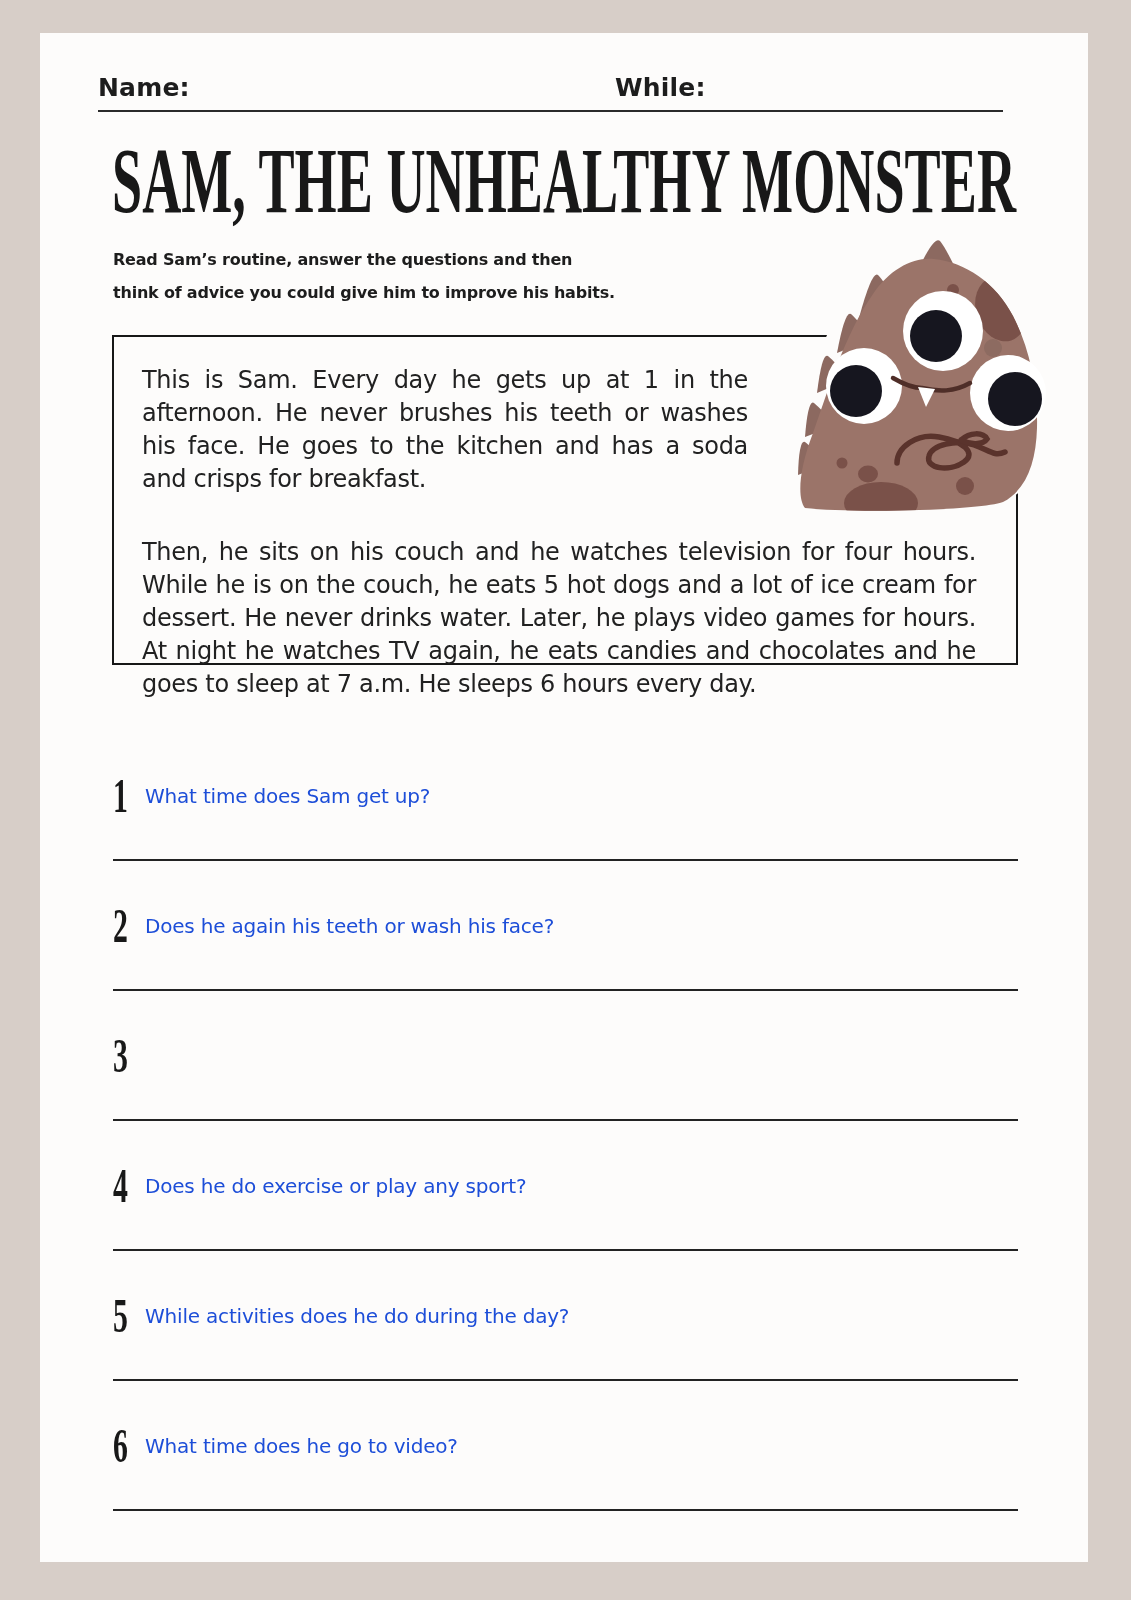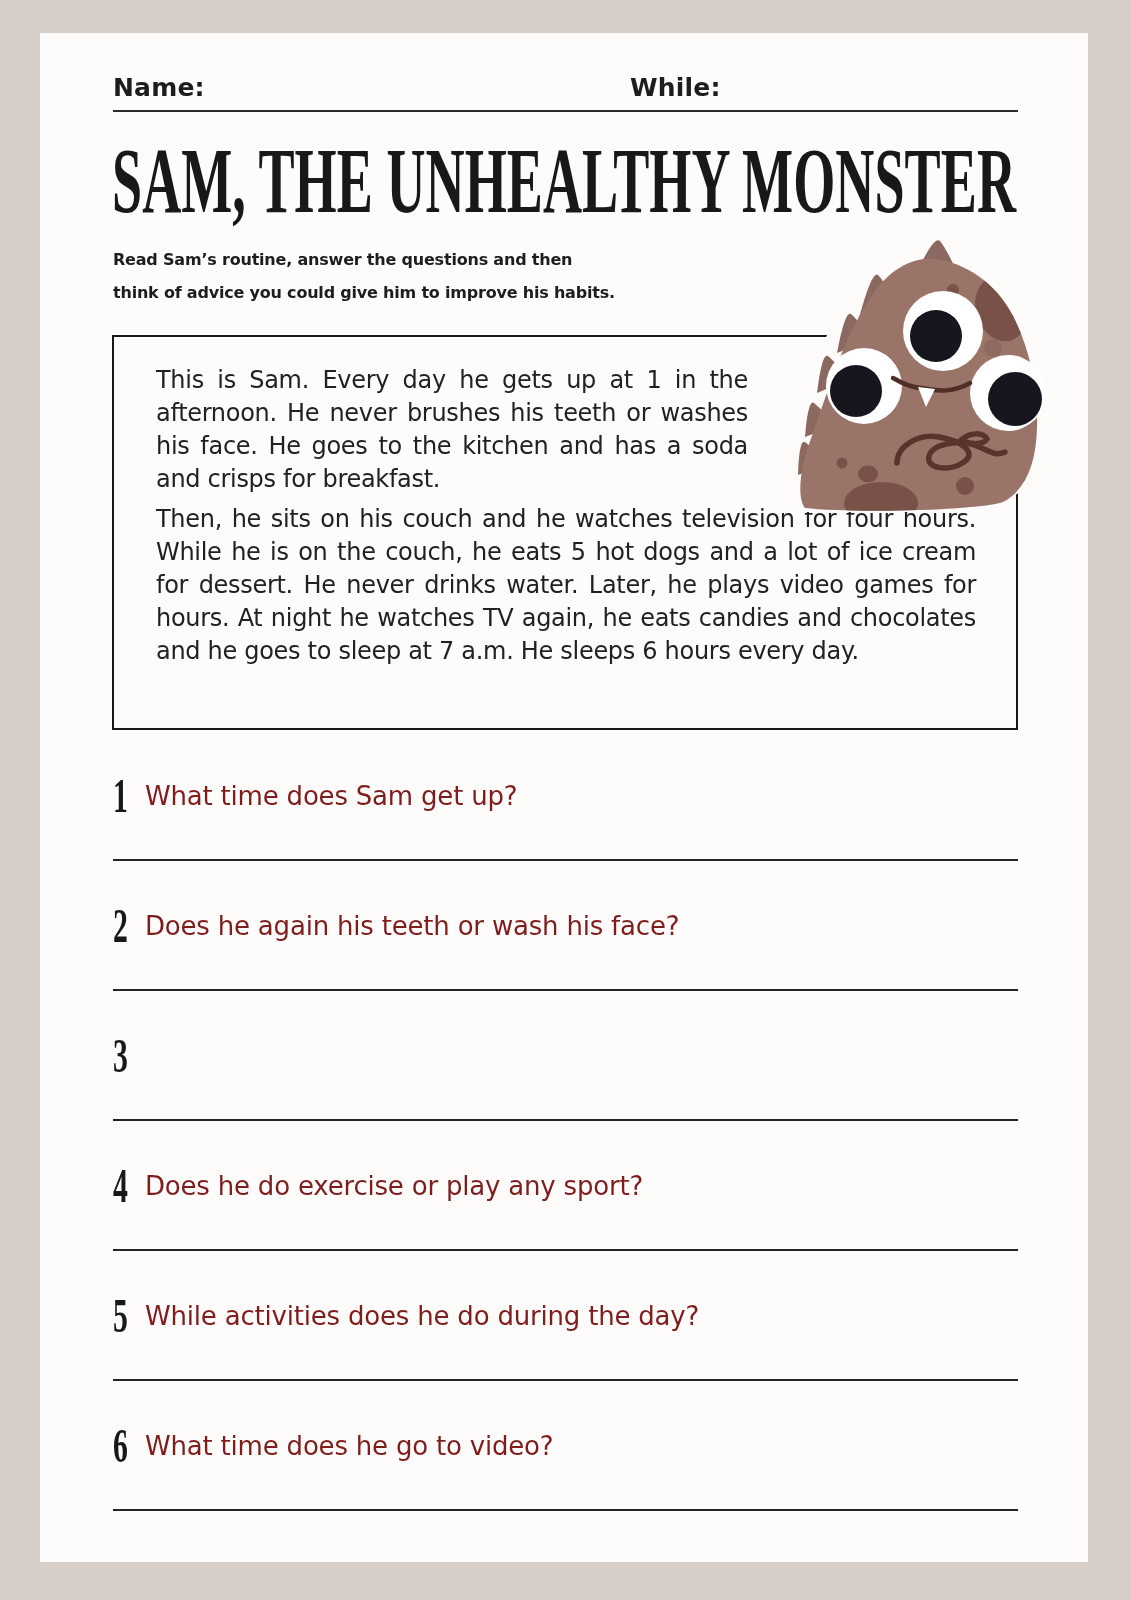--- a/index.html
+++ b/index.html
@@ -13,21 +13,21 @@
   }
   .page {
     position: absolute;
     left: 40px; top: 33px;
     width: 1048px; height: 1529px;
     background: #fdfcfb;
   }
   
   .header-row {
     position: absolute;
-    left: 73px; top: 40px;
+    left: 58px; top: 40px;
     width: 905px; height: 34px;
   }
   .hdr-label {
     font-size: 25px;
     font-weight: bold;
     letter-spacing: 0.2px;
     color: #1d1d1d;
     position: absolute; top: 0;
   }
   .hdr-label.name { left: 0; }
@@ -52,33 +52,33 @@
     font-size: 16px;
     font-weight: bold;
     line-height: 33px;
     letter-spacing: -0.2px;
     color: #1d1d1d;
   }
   
   .passage-box {
     position: absolute;
     left: 72px; top: 302px;
-    width: 906px; height: 395px;
+    width: 906px; height: 330px;
     border: 2.5px solid #171717;
-    padding: 27px 40px 0 42px;
+    padding: 27px 40px 0 28px;
   }
   .para {
     font-size: 24px;
     line-height: 33px;
     letter-spacing: -0.3px;
     text-align: justify;
     color: #212121;
   }
   .para1 { margin-right: 228px; }
-  .para2 { margin-top: 7px; }
+  .para2 { margin-top: 40px; }
   
   .monster {
     position: absolute;
     left: 753px; top: 193px;
     width: 256px; height: 286px;
   }
   
   .questions {
     position: absolute;
     left: 73px; top: 744px;
@@ -95,23 +95,23 @@
     width: 26px;
     font-family: "Liberation Serif", "DejaVu Serif", serif;
     font-weight: bold;
     font-size: 48px;
     line-height: 38px;
     transform: scaleX(0.62);
     transform-origin: left center;
     color: #181818;
   }
   .qtext {
-    font-size: 26px;
+    font-size: 20px;
     letter-spacing: -0.2px;
-    color: #7f1d1d;
+    color: #1d4ed8;
     margin-left: 6px;
   }
   .aline {
     margin-top: 44px;
     height: 0;
     border-bottom: 2.5px solid #232323;
   }
 </style>
 </head>
 <body>

